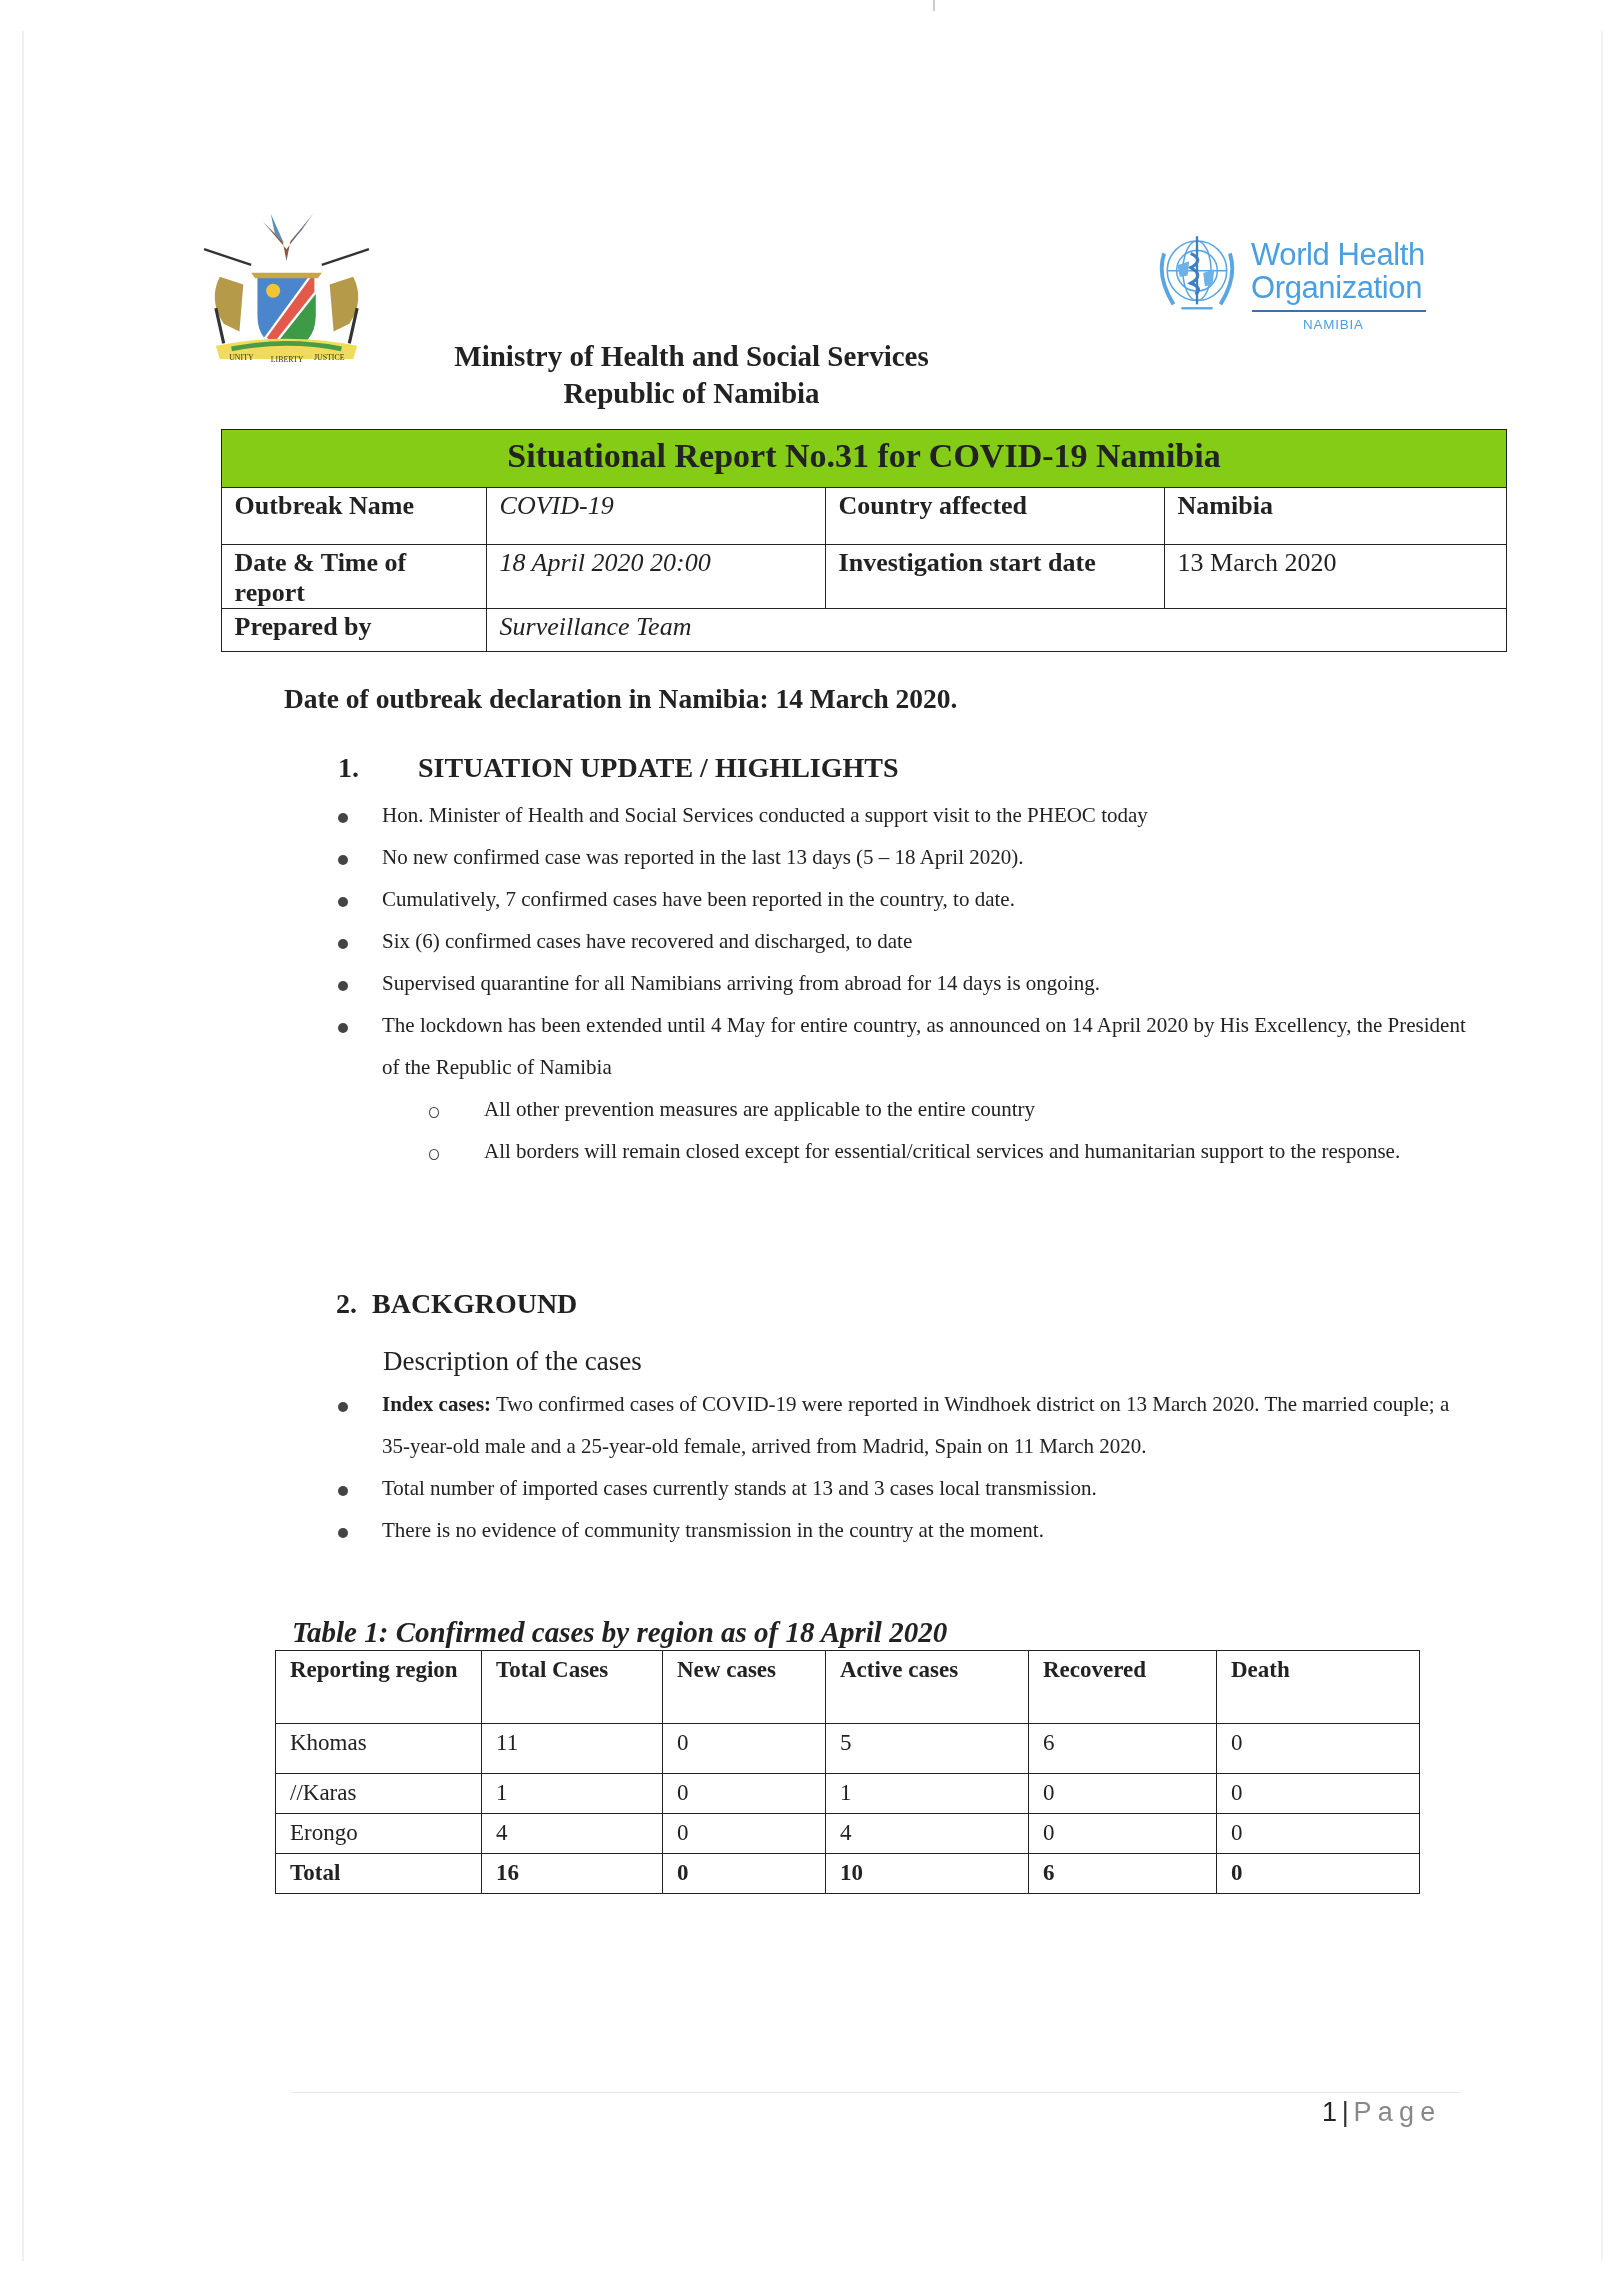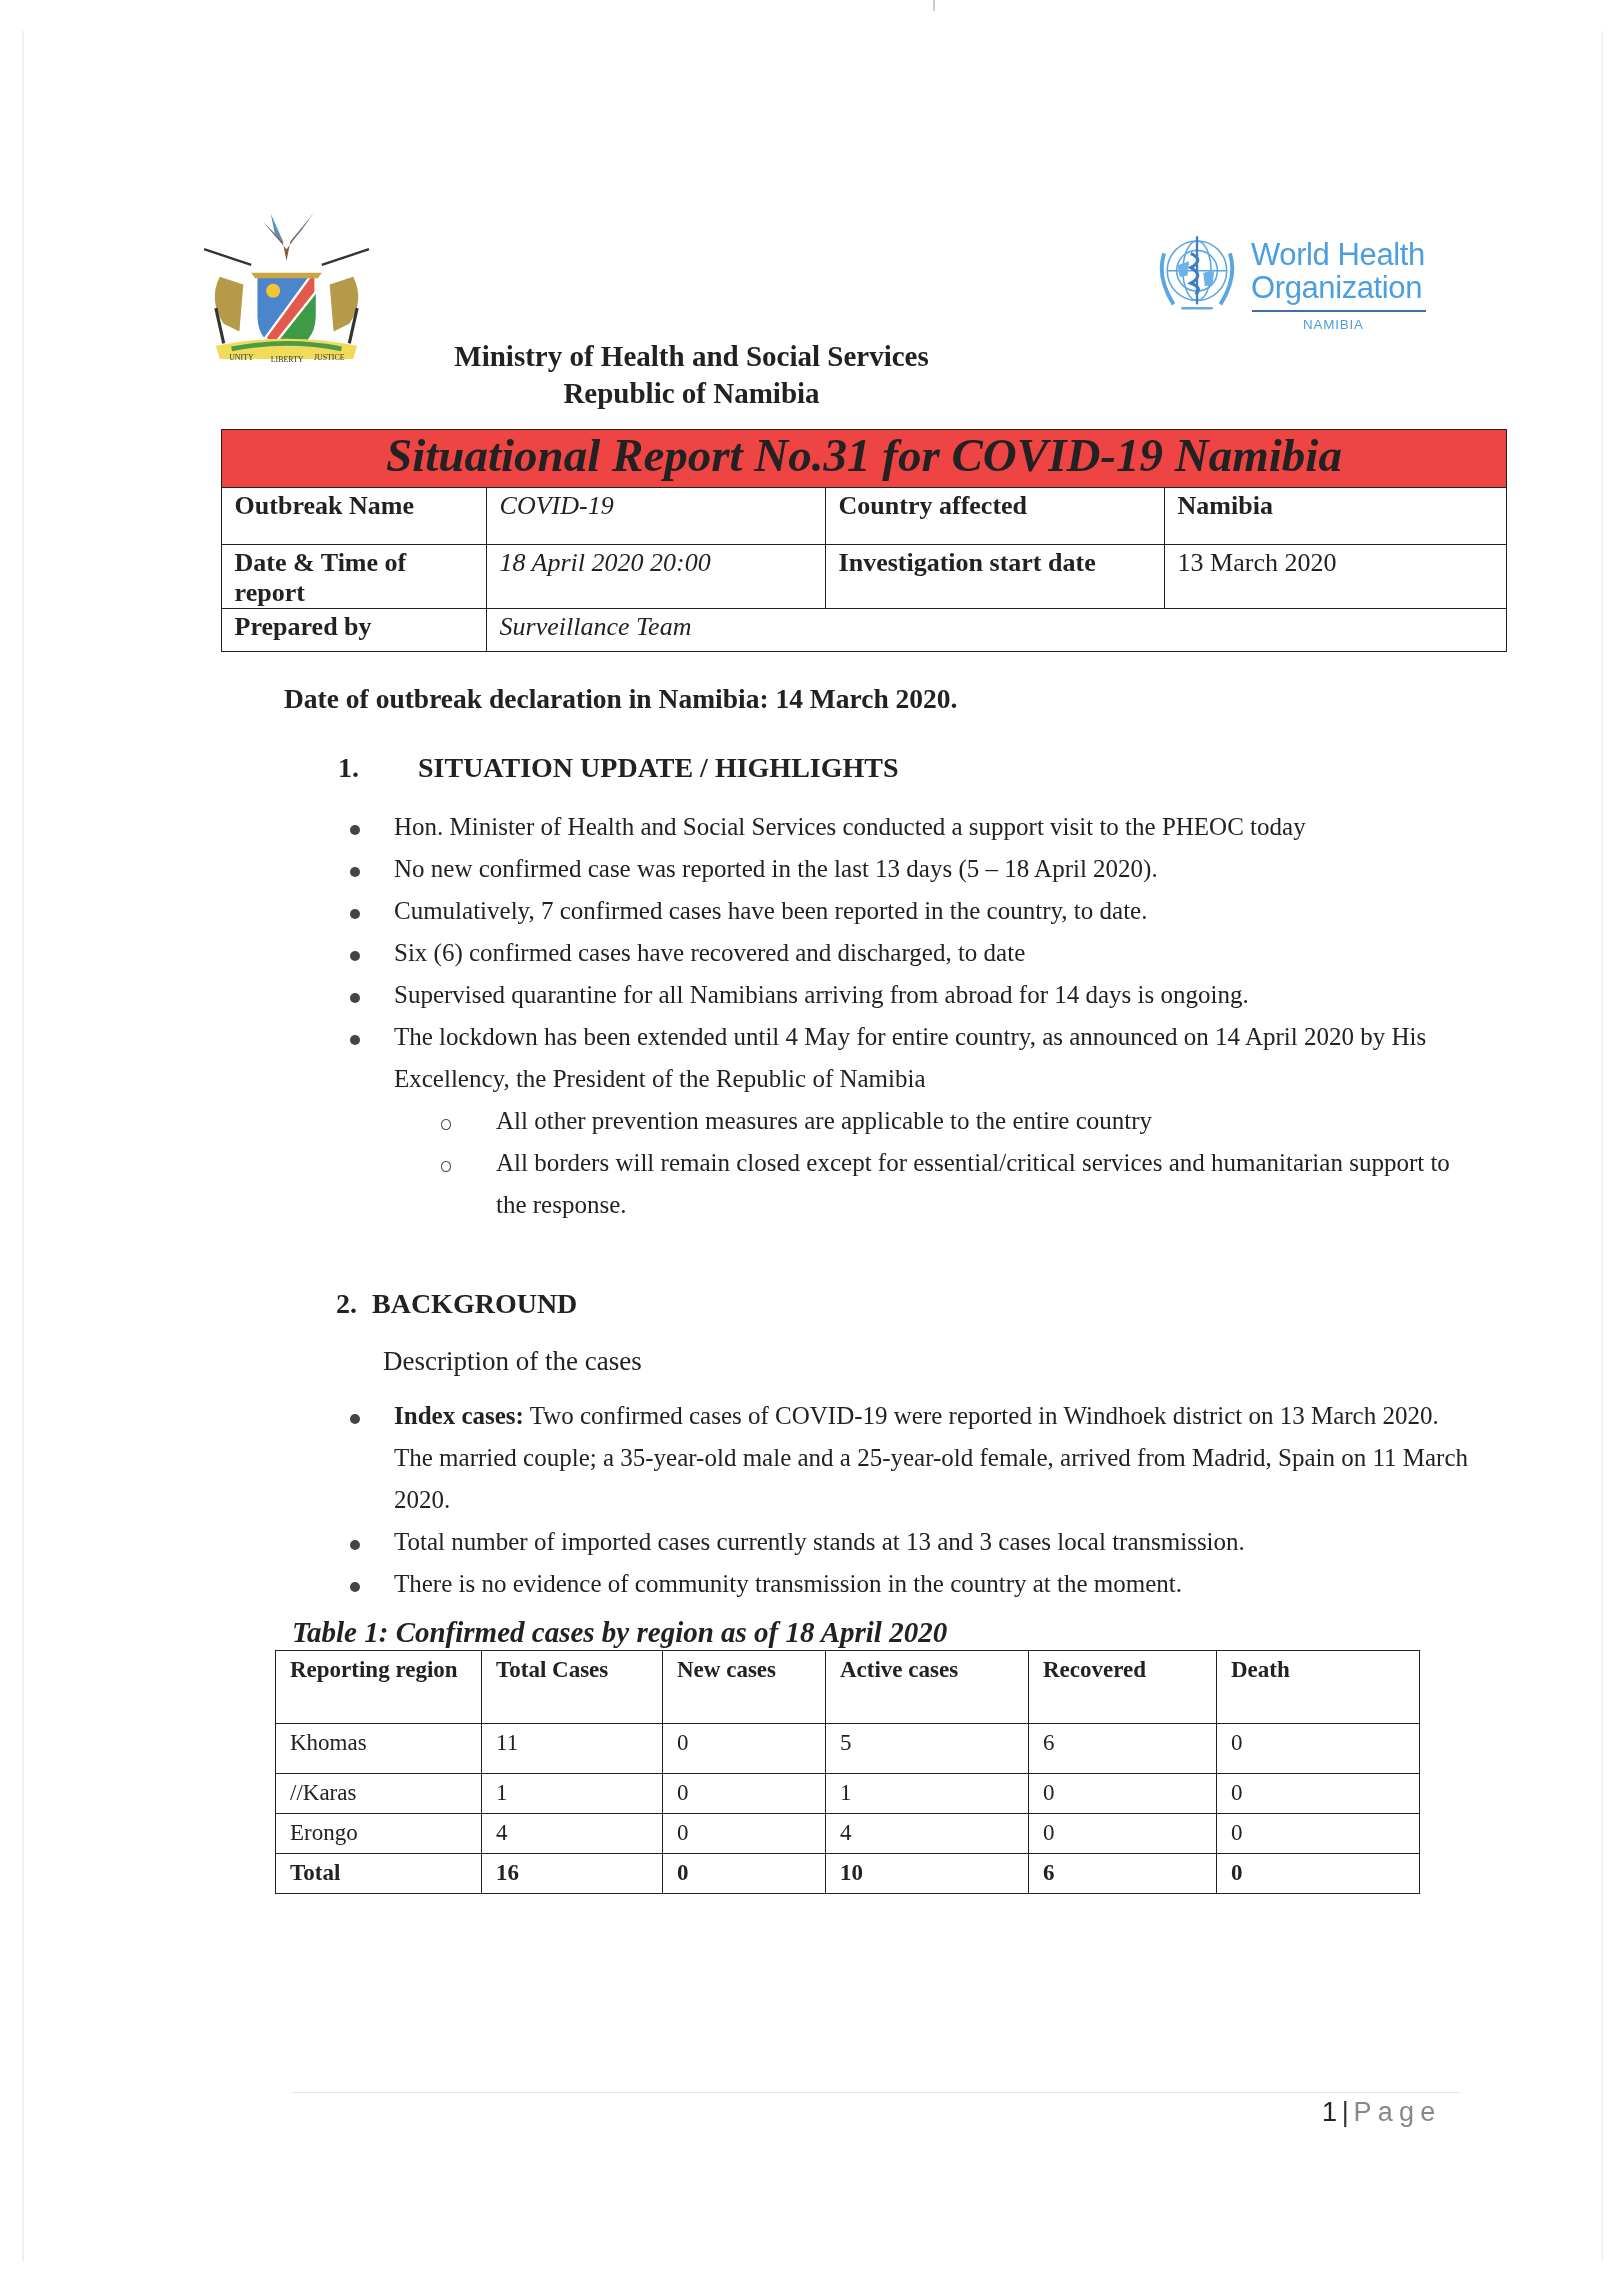--- a/index.html
+++ b/index.html
@@ -20,38 +20,38 @@
   .who-country { position: absolute; left: 153px; top: 93px; font-family: "Liberation Sans", sans-serif;
                  color: #4a9fe0; font-size: 13.4px; letter-spacing: 0.8px; }
 
   .ministry { position: absolute; left: 0; width: 1383px; text-align: center; font-weight: bold; font-size: 29px; }
   .ministry.l1 { top: 340px; }
   .ministry.l2 { top: 377px; }
 
   
   .info-table { position: absolute; left: 221px; top: 429px; width: 1286px; border-collapse: collapse; }
   .info-table td { border: 1.6px solid #222; padding: 3.1px 14px 0 12.6px; vertical-align: top; font-size: 26px; line-height: 30px; }
-  .info-table .title-cell { background: #ef4444; text-align: center; font-weight: bold; font-size: 47px; height: 52px; padding: 4.7px 0 0 0; line-height: 41px; font-style: italic; }
+  .info-table .title-cell { background: #84cc16; text-align: center; font-weight: bold; font-size: 34px; height: 52px; padding: 4.7px 0 0 0; line-height: 41px; }
   .info-table .lbl { font-weight: bold; }
   .info-table .ital { font-style: italic; }
   .info-table tr.r1 td { height: 53px; }
   .info-table tr.r2 td { height: 60px; }
   .info-table tr.r3 td { height: 39px; }
 
   .declaration { position: absolute; left: 284px; top: 683px; font-weight: bold; font-size: 27.5px; }
 
   .section-head { position: absolute; font-weight: bold; font-size: 28px; }
   .section-head .num { display: inline-block; }
   .sh1 { left: 338px; top: 752px; }
   .sh1 .num { width: 80px; }
   .sh2 { left: 336px; top: 1288px; }
   .sh2 .num { width: 36px; }
   .sub-head { position: absolute; left: 383px; top: 1346px; font-weight: normal; font-size: 27px; }
 
-  .bullets { position: absolute; list-style: none; margin: 16px; padding: 0; font-size: 25px; line-height: 42px; }
+  .bullets { position: absolute; list-style: none; margin: 4px; padding: 0; font-size: 21px; line-height: 42px; }
   .bullets li { position: relative; padding-left: 47px; }
   .bullets li .dot { position: absolute; left: 3.1px; top: 19px; width: 10.2px; height: 10.2px; border-radius: 50%; background: #444; }
   .b1 { left: 331px; top: 790px; width: 1131px; }
   .b1 li { padding-left: 47px; }
   .sub-bullets { list-style: none; margin: 0; padding: 0; }
   .sub-bullets li { padding-left: 55px; position: relative; margin-left: 47px; }
   .sub-bullets li .circ { position: absolute; left: 0; top: 19px; width: 7.9px; height: 9.4px; border: 1.6px solid #444; border-radius: 50%; }
   .b2 { left: 331px; top: 1379px; width: 1131px; }
   .b2 b { font-weight: bold; }
 

